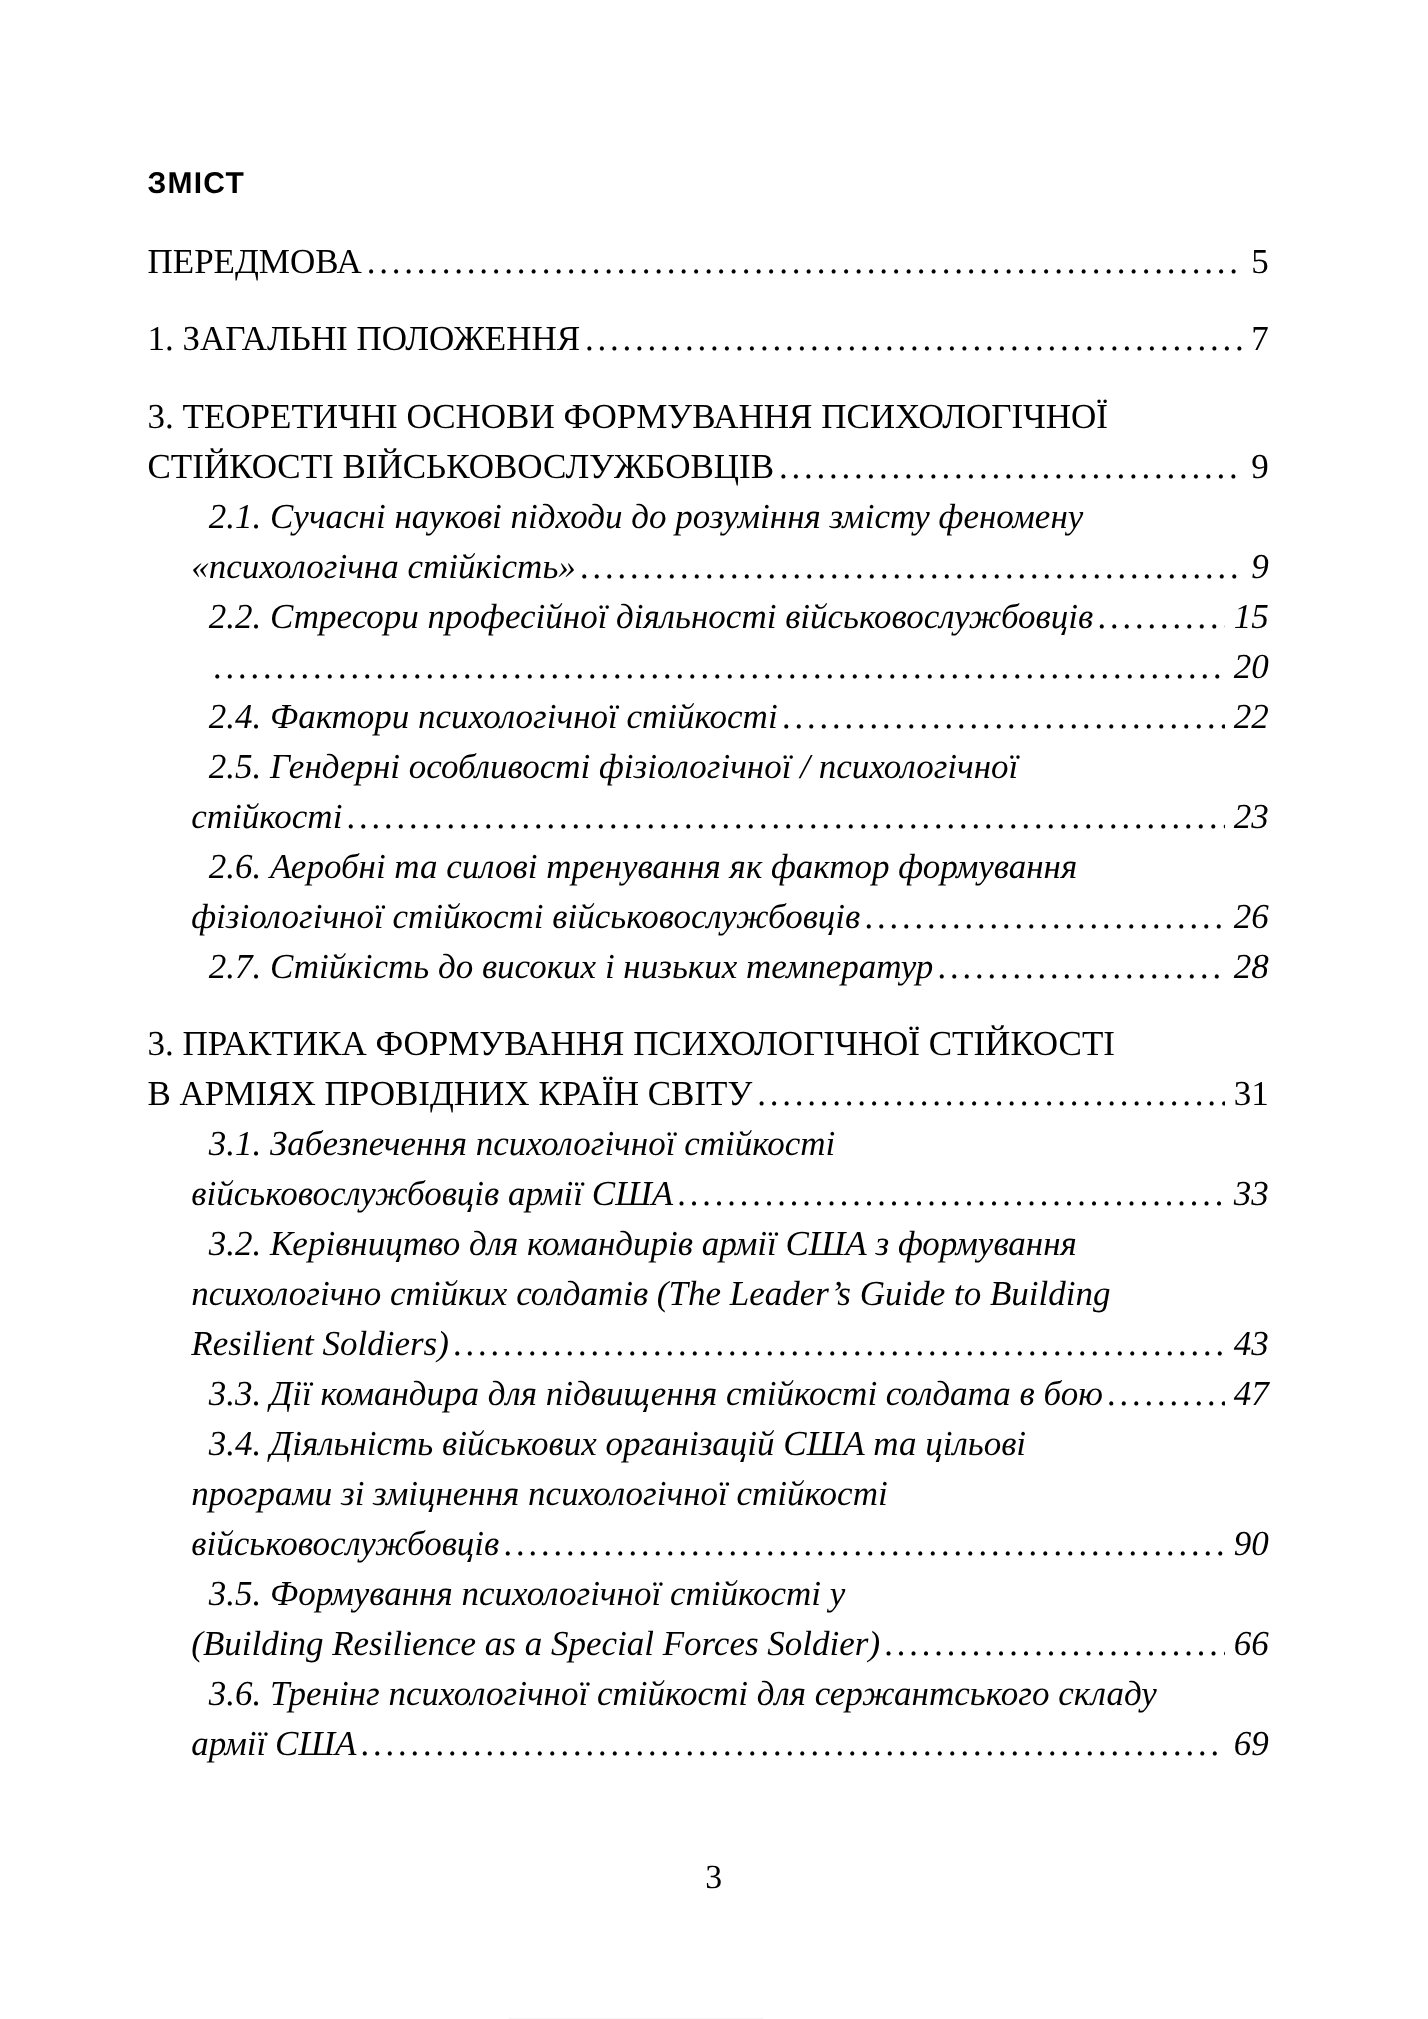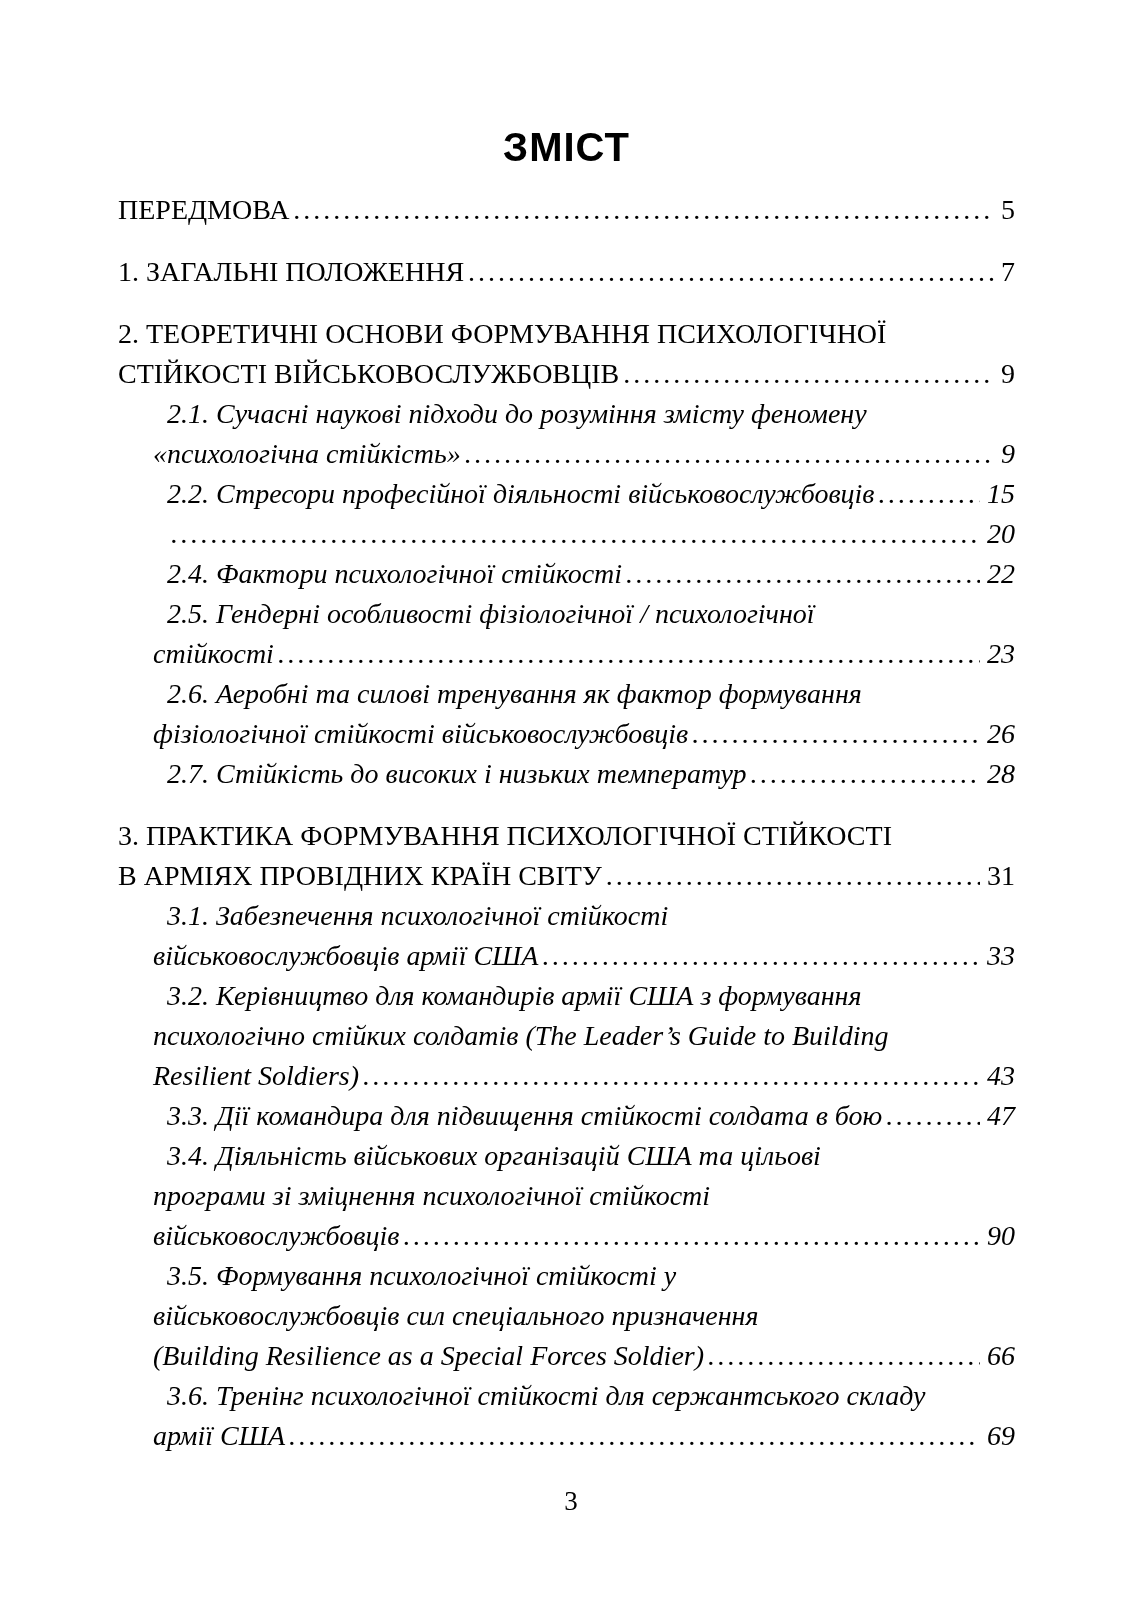--- a/index.html
+++ b/index.html
@@ -15,24 +15,24 @@
     margin: 0 auto;
     background: #ffffff;
     color: #000000;
     overflow: hidden;
     font-family: "Liberation Serif", "DejaVu Serif", serif;
   }
   .content {
     padding: 128px 127px 0 118px;
   }
   .doc-title {
-    text-align: center;
+    text-align: left;
     font-family: "Liberation Sans", "DejaVu Sans", sans-serif;
     font-weight: bold;
-    font-size: 40px;
+    font-size: 24px;
     line-height: 38px;
     letter-spacing: 1px;
     margin: 0 0 24px 0;
   }
   .toc {
     font-size: 28px;
     line-height: 40px;
   }
   .entry { margin: 0; }
   .entry.level-1 { margin-top: 22px; }
@@ -87,21 +87,21 @@
         </div>
         <div class="entry level-1">
           <div class="line first last">
             <span class="txt">1. ЗАГАЛЬНІ ПОЛОЖЕННЯ</span>
             <span class="leader"></span>
             <span class="pagenum">7</span>
           </div>
         </div>
         <div class="entry level-1">
           <div class="line first">
-            <span class="txt">2. ТЕОРЕТИЧНІ ОСНОВИ ФОРМУВАННЯ ПСИХОЛОГІЧНОЇ</span>
+            <span class="txt">3. ТЕОРЕТИЧНІ ОСНОВИ ФОРМУВАННЯ ПСИХОЛОГІЧНОЇ</span>
           </div>
           <div class="line last">
             <span class="txt">СТІЙКОСТІ ВІЙСЬКОВОСЛУЖБОВЦІВ</span>
             <span class="leader"></span>
             <span class="pagenum">9</span>
           </div>
         </div>
         <div class="entry level-2">
           <div class="line first">
             <span class="txt">2.1. Сучасні наукові підходи до розуміння змісту феномену</span>
@@ -208,23 +208,20 @@
           </div>
           <div class="line last">
             <span class="txt">військовослужбовців</span>
             <span class="leader"></span>
             <span class="pagenum">90</span>
           </div>
         </div>
         <div class="entry level-2">
           <div class="line first">
             <span class="txt">3.5. Формування психологічної стійкості у</span>
-          </div>
-          <div class="line">
-            <span class="txt">військовослужбовців сил спеціального призначення</span>
           </div>
           <div class="line last">
             <span class="txt">(Building Resilience as a Special Forces Soldier)</span>
             <span class="leader"></span>
             <span class="pagenum">66</span>
           </div>
         </div>
         <div class="entry level-2">
           <div class="line first">
             <span class="txt">3.6. Тренінг психологічної стійкості для сержантського складу</span>

